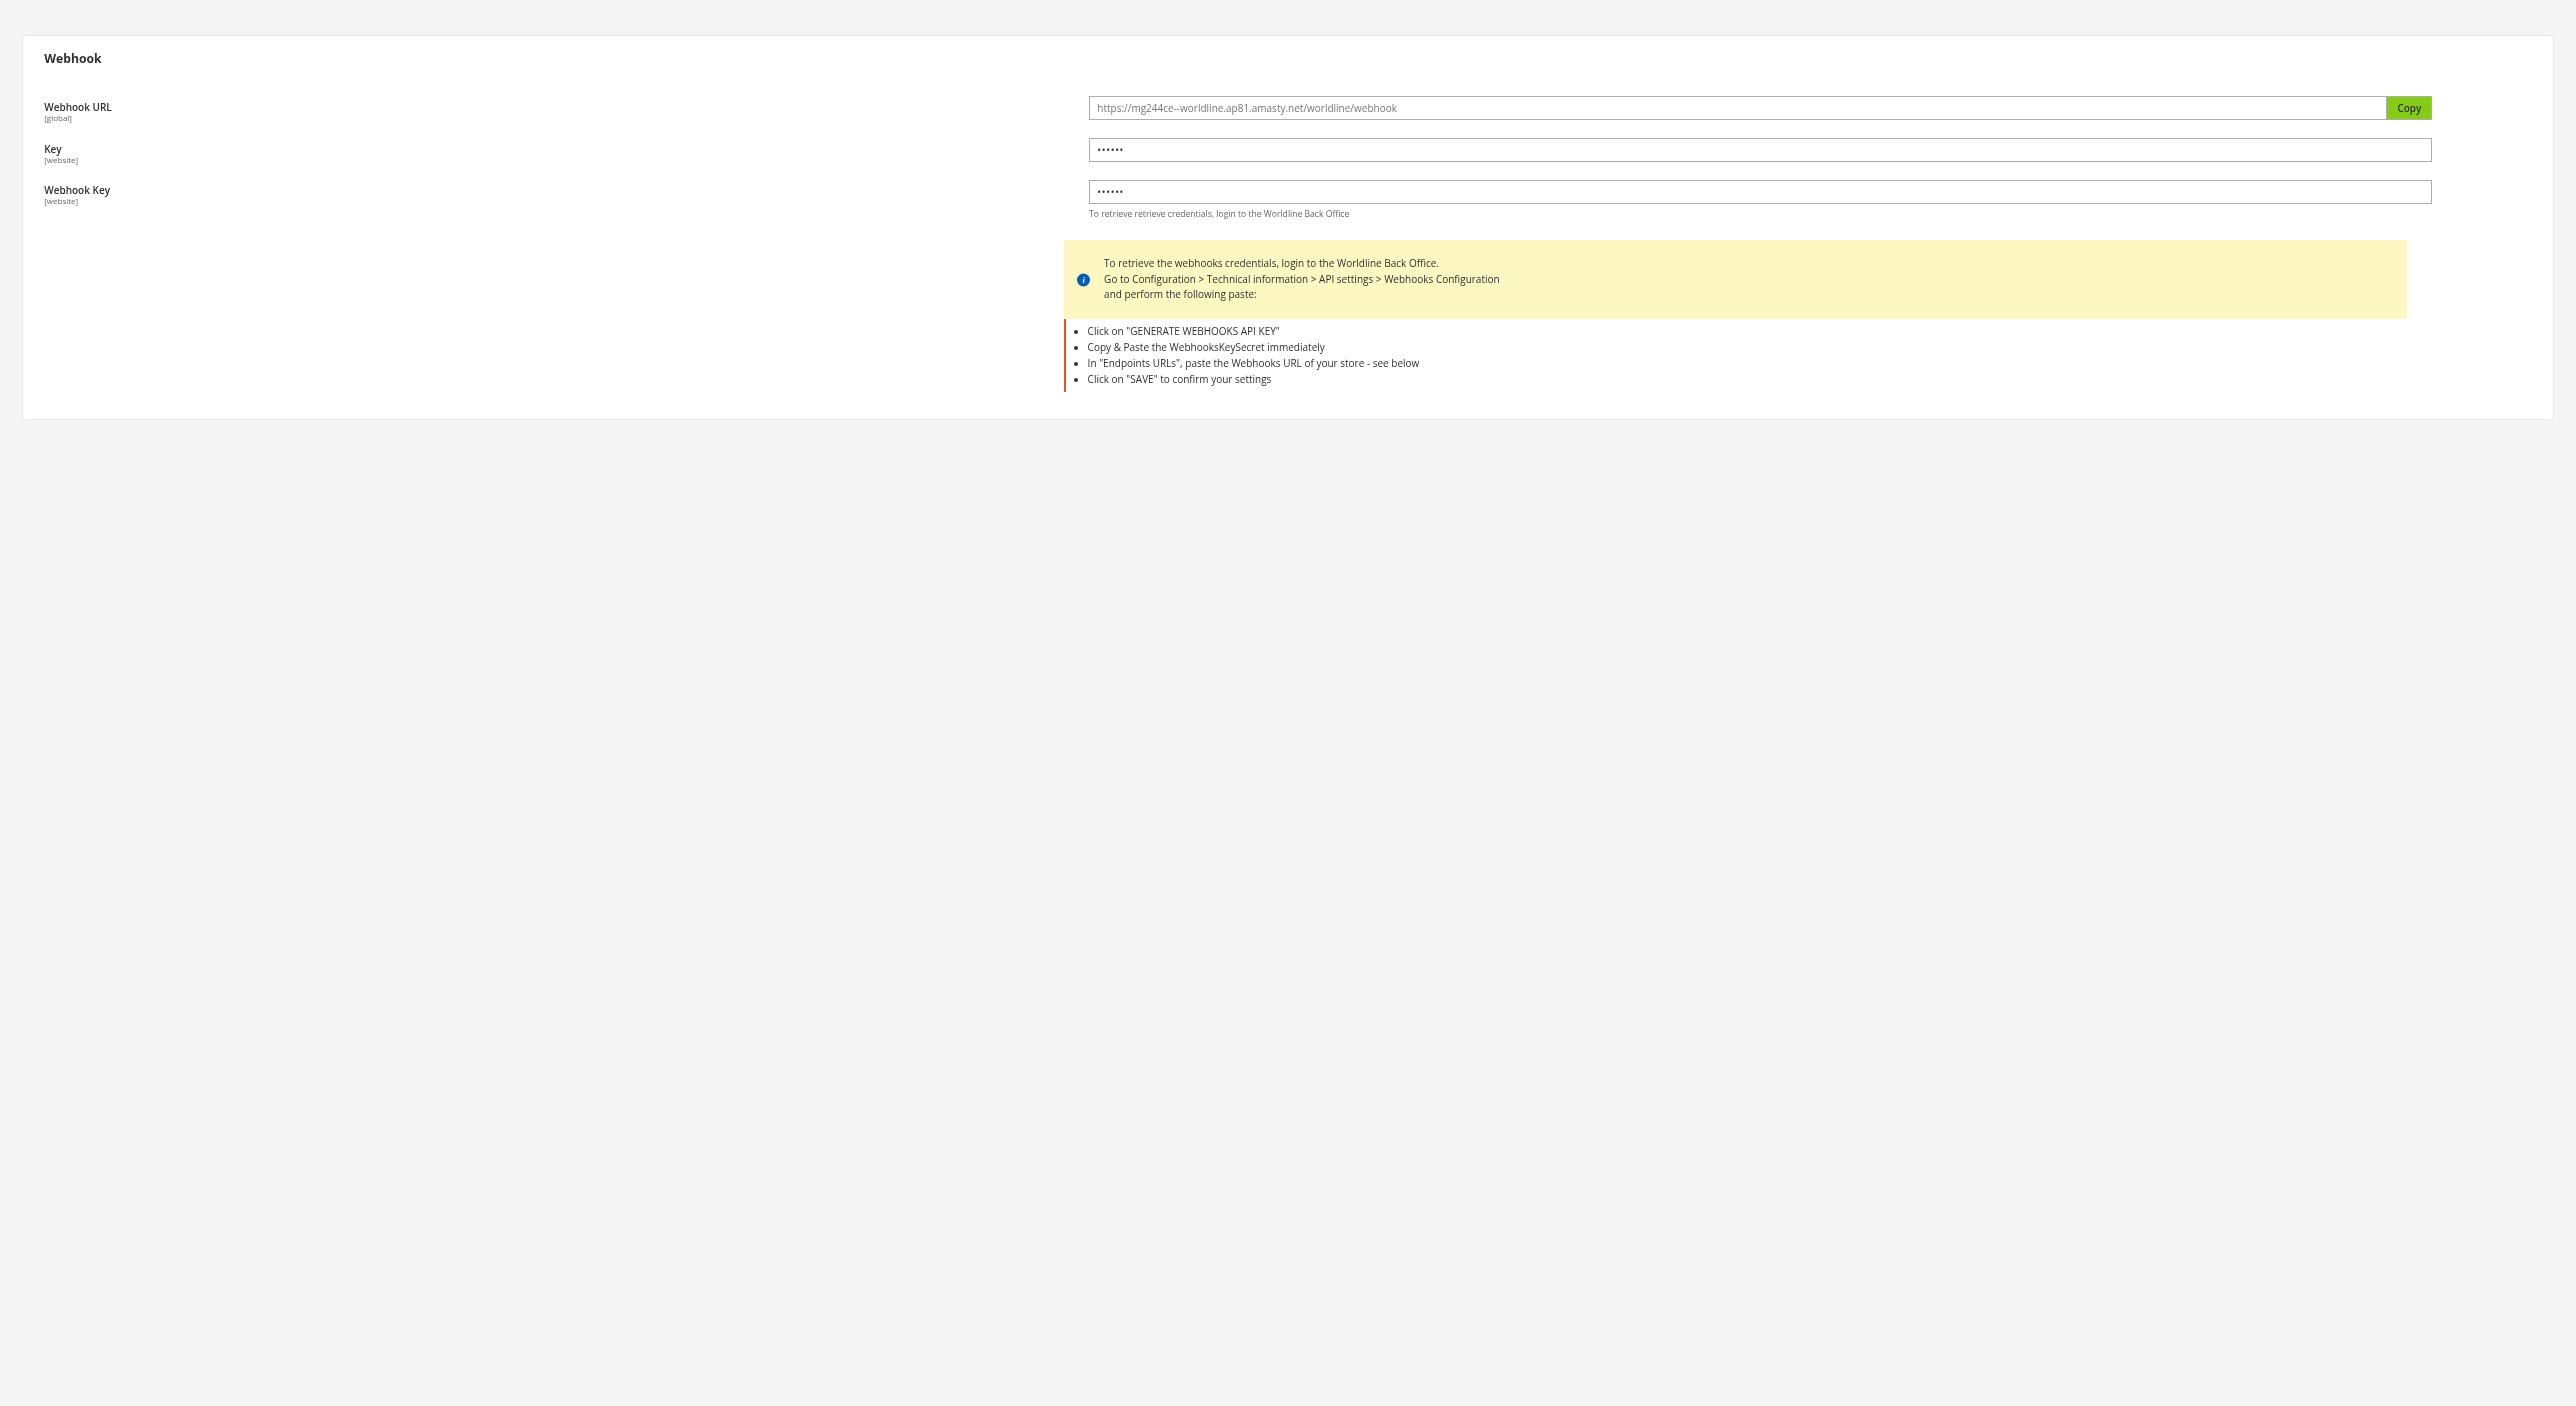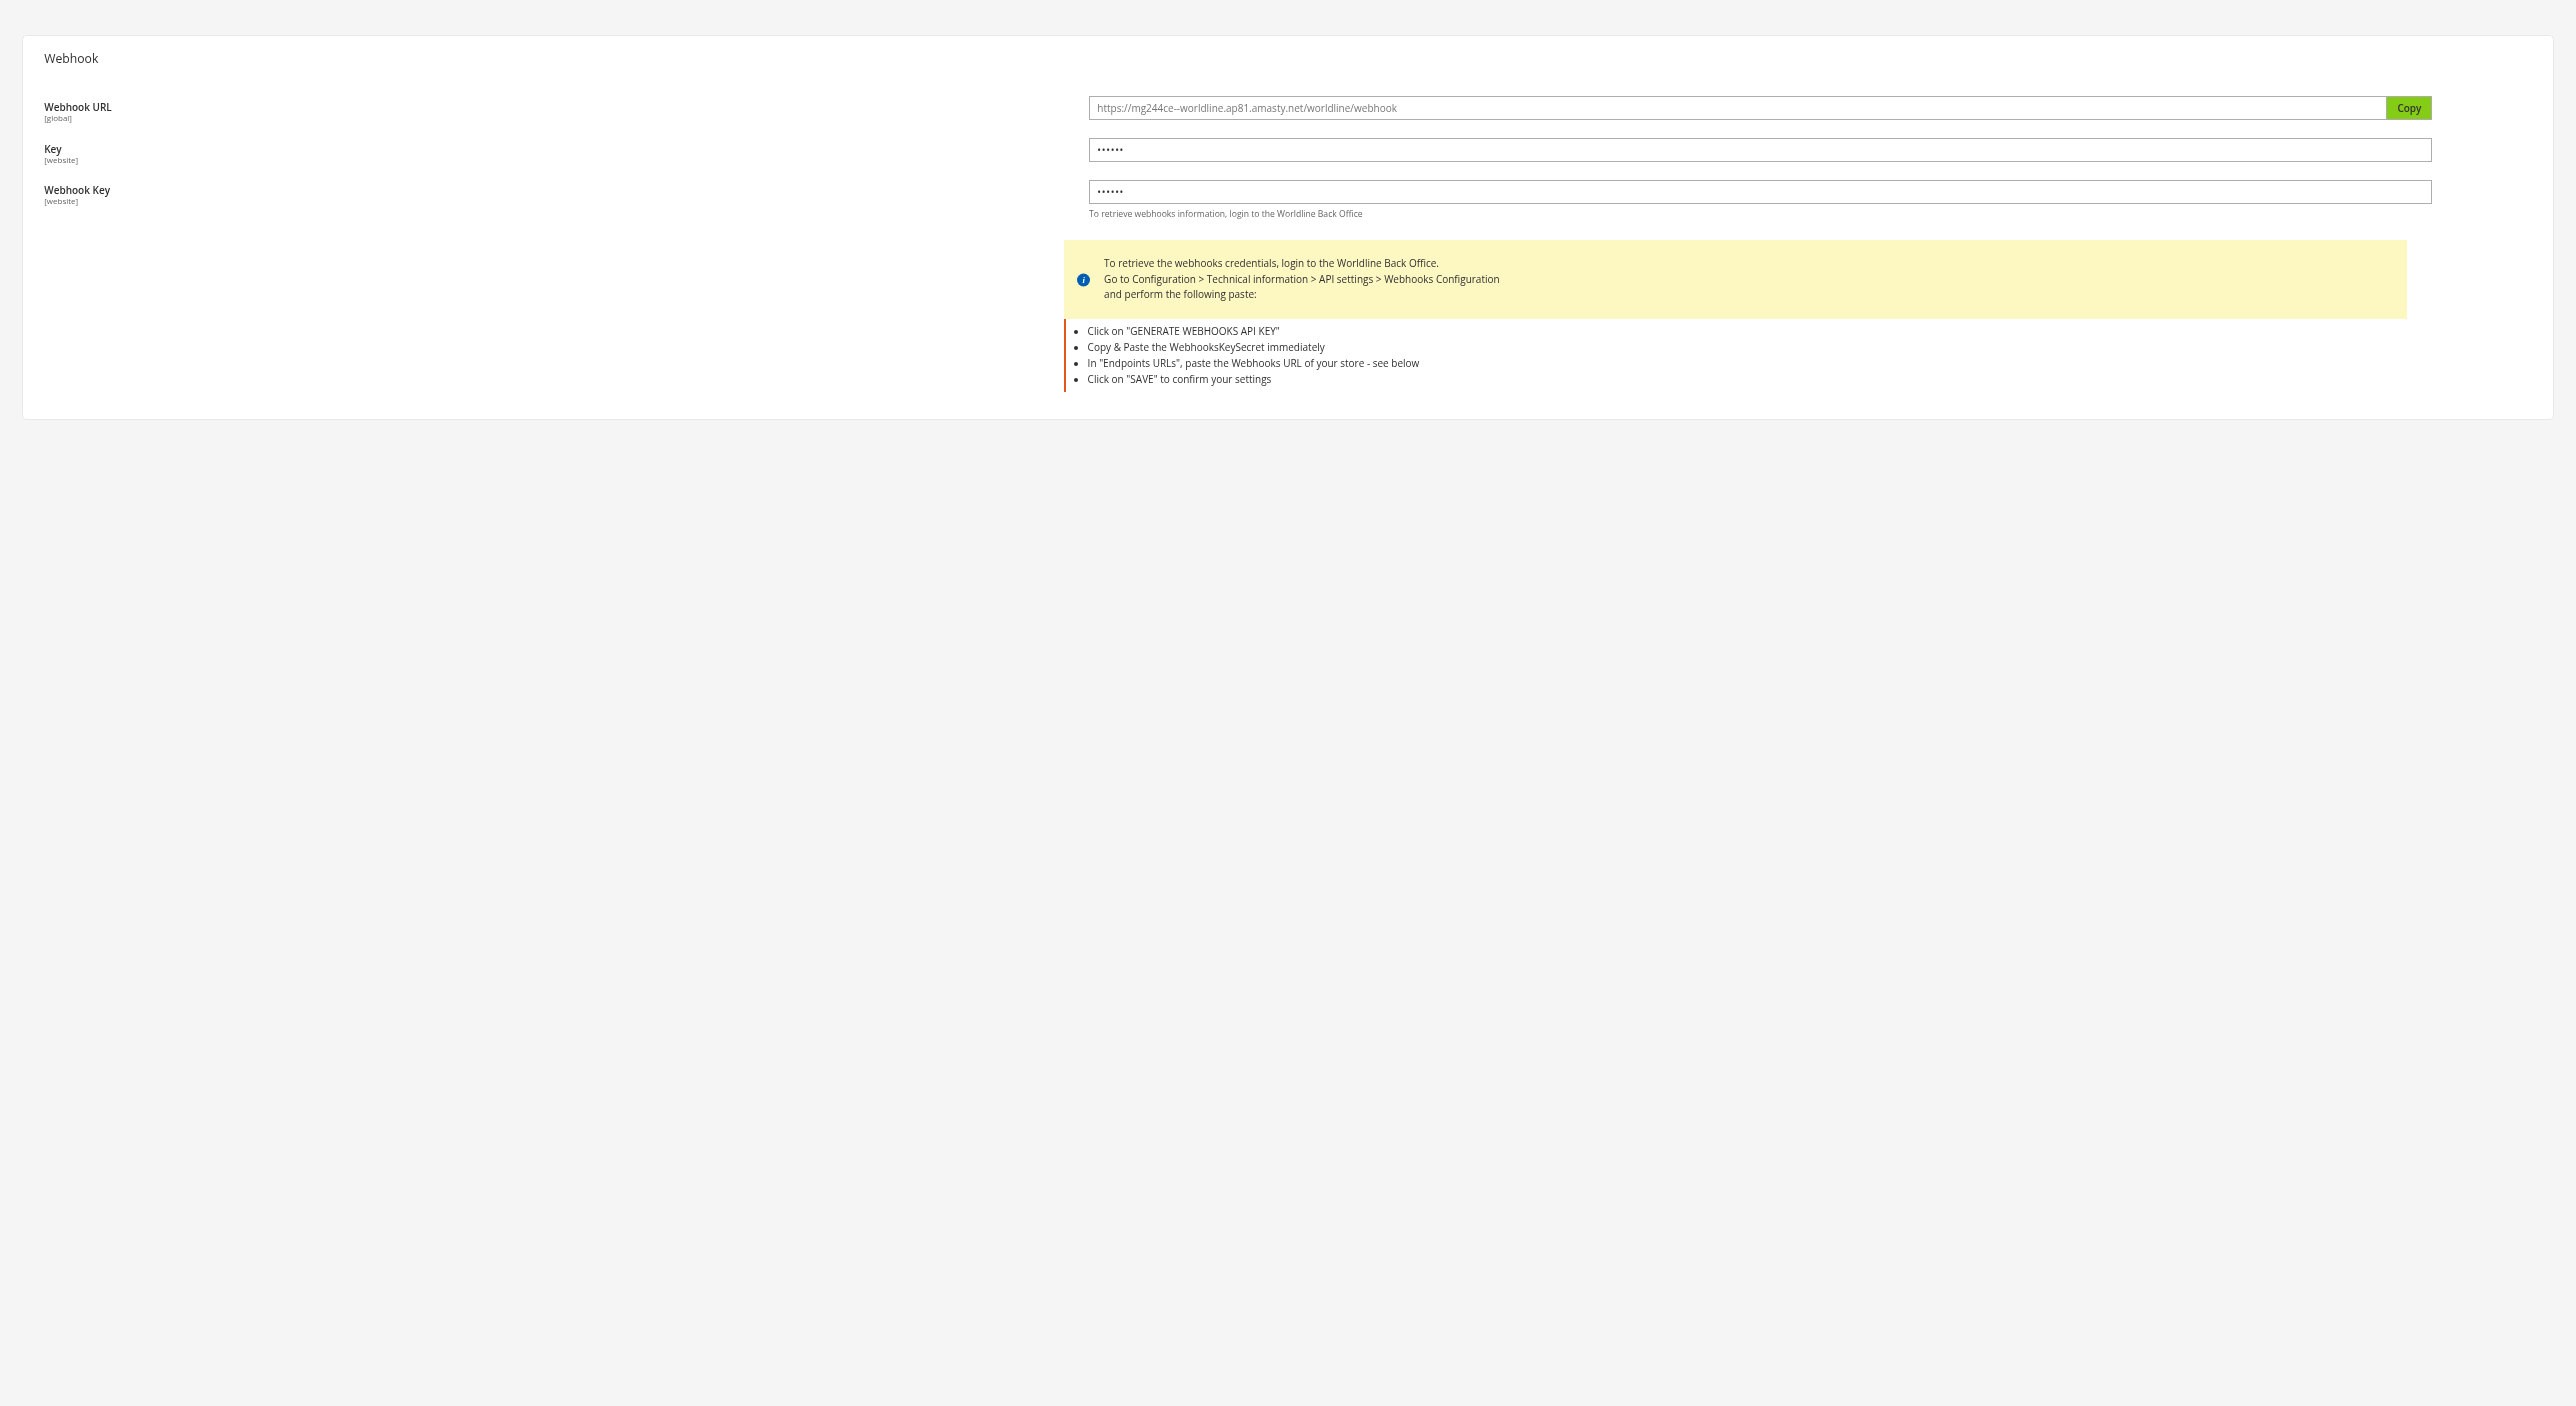--- a/index.html
+++ b/index.html
@@ -13,21 +13,21 @@
   padding: 35px 21.6px;
 }
 .panel {
   background: #fff;
   border: 0.7px solid #e8e8e8;
   border-radius: 4.3px;
   padding: 14.4px 21.6px 23px;
 }
 .section-title {
   font-size: 12.2px;
-  font-weight: 400;
+  font-weight: 700;
   color: #303030;
   margin-bottom: 29px;
 }
 .field-row {
   display: flex;
   align-items: flex-start;
   margin-bottom: 5.8px;
 }
 .field-label-col {
   width: 41%;
@@ -177,21 +177,21 @@
     </div>
 
     <div class="field-block">
       <div class="field-row">
         <div class="field-label-col">
           <span class="field-label">Webhook Key</span>
           <span class="scope">[website]</span>
         </div>
         <div class="field-value-col">
           <input type="text" class="text-input pw-dots" value="••••••" style="">
-          <div class="note">To retrieve webhooks information, login to the Worldline Back Office</div>
+          <div class="note">To retrieve retrieve credentials, login to the Worldline Back Office</div>
         </div>
       </div>
     </div>
 
     <div class="offset-row">
       <div class="offset-left"></div>
       <div class="offset-content">
         <div class="info-box">
           <span class="info-icon">i</span>
           <span>To retrieve the webhooks credentials, login to the Worldline Back Office.</span><br>

